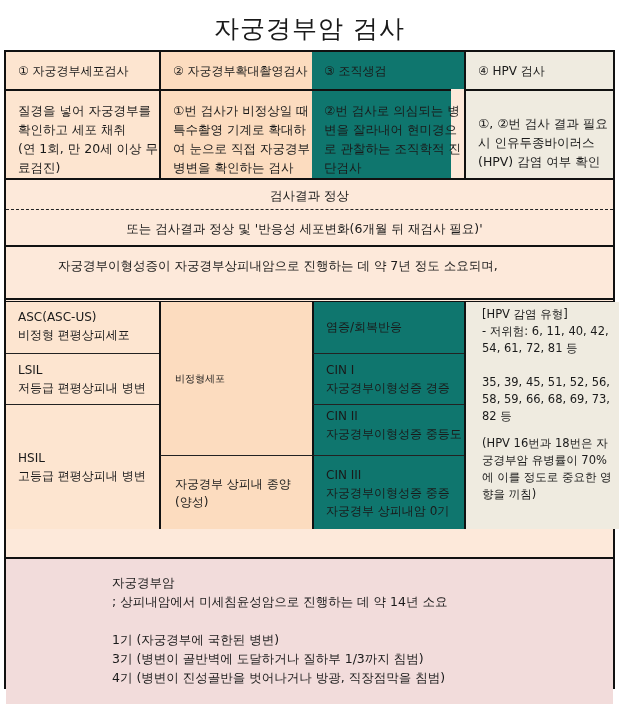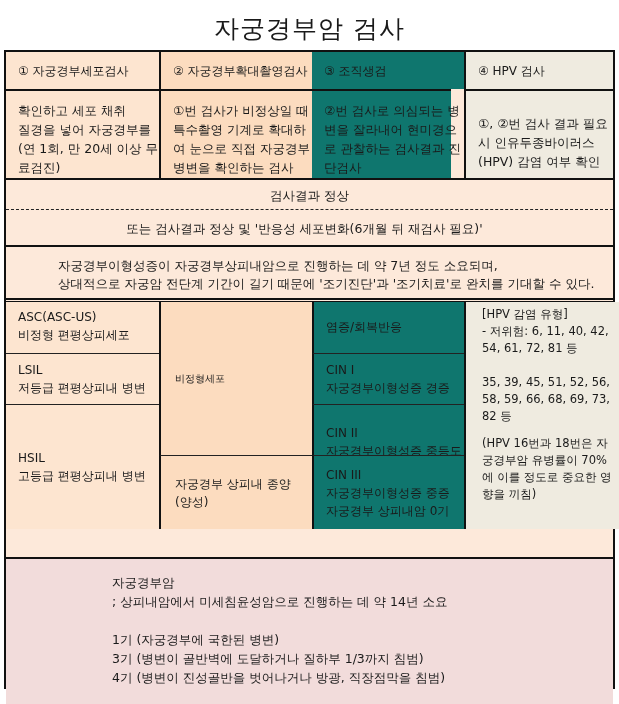--- a/index.html
+++ b/index.html
@@ -39,56 +39,55 @@
     <span>② 자궁경부확대촬영검사</span>
   </div>
   <div class="cell c3 hdr" style="left:306px;top:0;width:152px;height:37px;">
     <span>③ 조직생검</span>
   </div>
   <div class="cell c4 hdr bl" style="left:458px;top:0;width:149px;height:37px;">
     <span>④ HPV 검사</span>
   </div>
 
   <div class="cell c1 desc bt" style="left:0;top:37px;width:153px;height:89px;">
+    <span class="line">질경을 넣어 자궁경부를</span>
     <span class="line">확인하고 세포 채취</span>
-    <span class="line">질경을 넣어 자궁경부를</span>
     <span class="line">(연 1회, 만 20세 이상 무</span>
     <span class="line">료검진)</span>
   </div>
   <div class="cell c2 desc bt bl" style="left:153px;top:37px;width:153px;height:89px;">
     <span class="line">①번 검사가 비정상일 때</span>
     <span class="line">특수촬영 기계로 확대하</span>
     <span class="line">여 눈으로 직접 자궁경부</span>
     <span class="line">병변을 확인하는 검사</span>
   </div>
   <div class="cell c3 desc bt" style="left:306px;top:37px;width:139px;height:89px;">
     <span class="line">②번 검사로 의심되는 병</span>
     <span class="line">변을 잘라내어 현미경으</span>
-    <span class="line">로 관찰하는 검사결과 진</span>
+    <span class="line">로 관찰하는 조직학적 진</span>
     <span class="line">단검사</span>
   </div>
   <div class="cell c4 desc bt bl vcenter" style="left:458px;top:37px;width:149px;height:89px;padding-top:16px;">
     <div>
       <span class="line">①, ②번 검사 결과 필요</span>
       <span class="line">시 인유두종바이러스</span>
       <span class="line">(HPV) 감염 여부 확인</span>
     </div>
   </div>
 
   <div class="cell center bt" style="left:0;top:126px;width:607px;height:33px;background:#fde9da;font-size:12.5px;">
     <span>검사결과 정상</span>
   </div>
   <div class="dash"></div>
   <div class="cell center" style="left:0;top:159px;width:597px;height:34px;background:#fde9da;font-size:12.5px;">
     <span>또는 검사결과 정상 및 '반응성 세포변화(6개월 뒤 재검사 필요)'</span>
   </div>
 
   <div class="cell bt" style="left:0;top:193px;width:607px;height:53px;background:#fde9da;padding:10px 0 0 52px;font-size:12.5px;line-height:18px;">
     <span class="line">자궁경부이형성증이 자궁경부상피내암으로 진행하는 데 약 7년 정도 소요되며,</span>
-    <span class="line">상대적으로 자궁암 전단계 기간이 길기 때문에 '조기진단'과 '조기치료'로 완치를 기대할 수 있다.</span>
   </div>
 
   <div style="position:absolute;left:0;top:246px;width:607px;height:4px;border-top:2px solid #111;border-bottom:1px solid #111;box-sizing:border-box;background:#fde9da;"></div>
 
   <div class="cell c1" style="left:0;top:250px;width:153px;height:51px;padding:6px 0 0 12px;font-size:12px;line-height:18px;">
     <span class="line">ASC(ASC-US)</span>
     <span class="line">비정형 편평상피세포</span>
   </div>
   <div class="cell c1 bt1" style="left:0;top:301px;width:153px;height:51px;padding:7px 0 0 12px;font-size:12px;line-height:18px;">
     <span class="line">LSIL</span>
@@ -111,21 +110,21 @@
     </div>
   </div>
 
   <div class="cell c3 bl vcenter" style="left:306px;top:250px;width:152px;height:51px;padding-left:12px;font-size:12px;">
     <span>염증/회복반응</span>
   </div>
   <div class="cell c3 bl bt1" style="left:306px;top:301px;width:152px;height:51px;padding:7px 0 0 12px;font-size:12px;line-height:18px;">
     <span class="line">CIN I</span>
     <span class="line">자궁경부이형성증 경증</span>
   </div>
-  <div class="cell c3 bl bt1" style="left:306px;top:352px;width:152px;height:51px;padding:19px 0 0 12px;font-size:12px;line-height:18px;">
+  <div class="cell c3 bl bt1" style="left:306px;top:352px;width:152px;height:51px;padding:2px 0 0 12px;font-size:12px;line-height:18px;">
     <span class="line">CIN II</span>
     <span class="line">자궁경부이형성증 중등도</span>
   </div>
   <div class="cell c3 bl bt1 vcenter" style="left:306px;top:403px;width:152px;height:74px;padding-left:12px;font-size:12px;line-height:18px;">
     <div>
       <span class="line">CIN III</span>
       <span class="line">자궁경부이형성증 중증</span>
       <span class="line">자궁경부 상피내암 0기</span>
     </div>
   </div>

